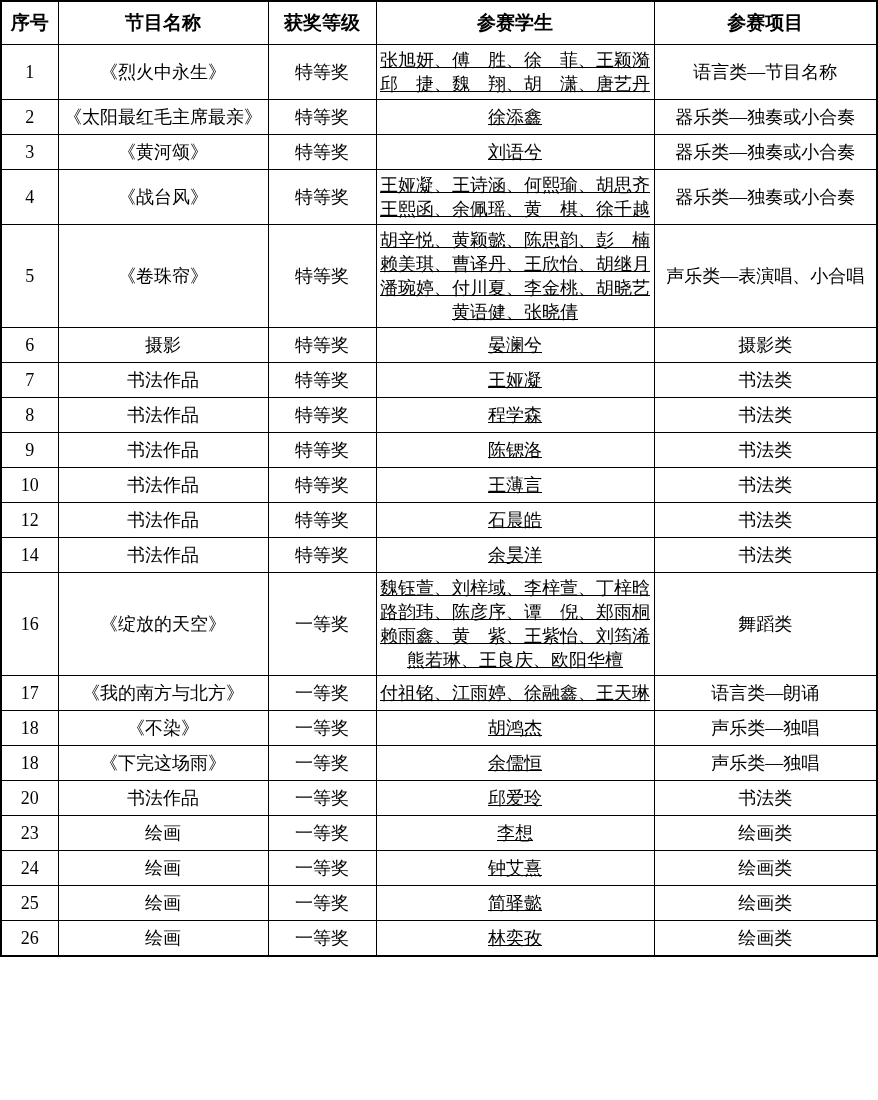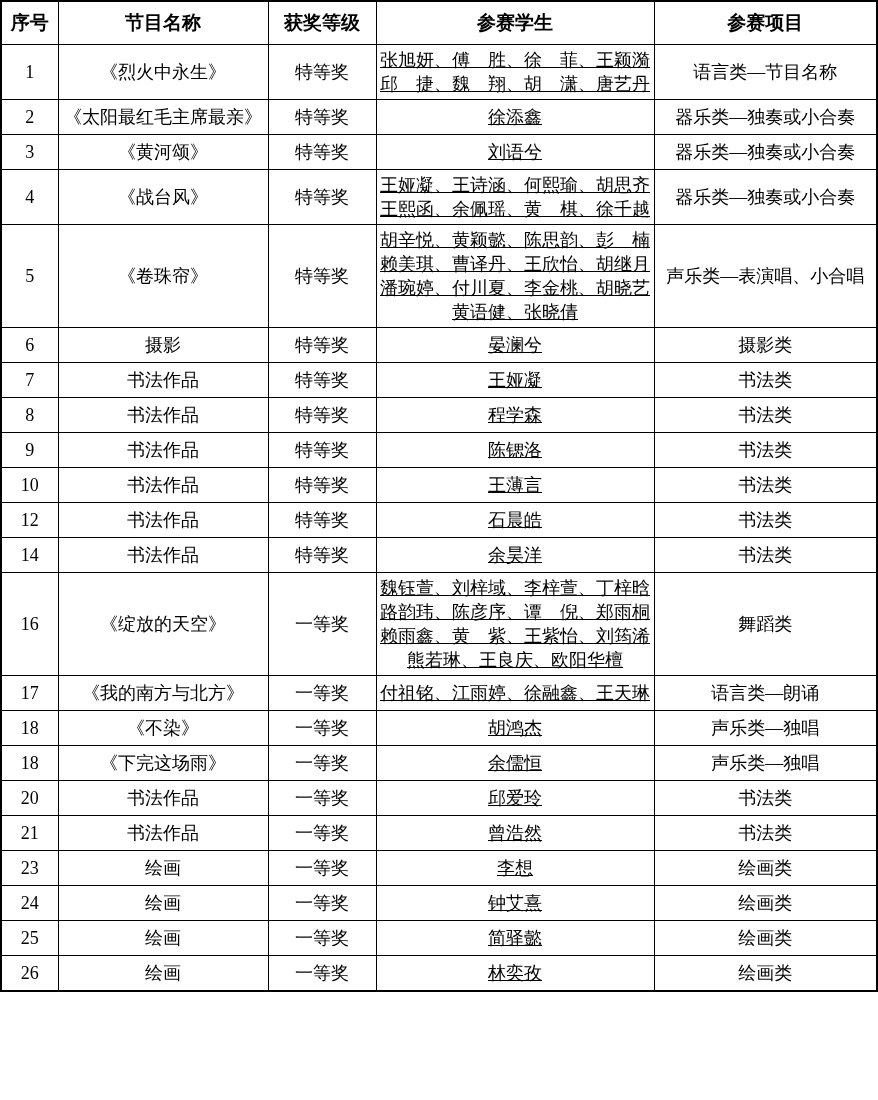--- a/index.html
+++ b/index.html
@@ -191,27 +191,20 @@
     <td class="project">声乐类—独唱</td>
   </tr>
       <tr>
     <td class="no">20</td>
     <td class="name">书法作品</td>
     <td class="award">一等奖</td>
     <td class="students">邱爱玲</td>
     <td class="project">书法类</td>
   </tr>
       <tr>
-    <td class="no">21</td>
-    <td class="name">书法作品</td>
-    <td class="award">一等奖</td>
-    <td class="students">曾浩然</td>
-    <td class="project">书法类</td>
-  </tr>
-      <tr>
     <td class="no">23</td>
     <td class="name">绘画</td>
     <td class="award">一等奖</td>
     <td class="students">李想</td>
     <td class="project">绘画类</td>
   </tr>
       <tr>
     <td class="no">24</td>
     <td class="name">绘画</td>
     <td class="award">一等奖</td>

